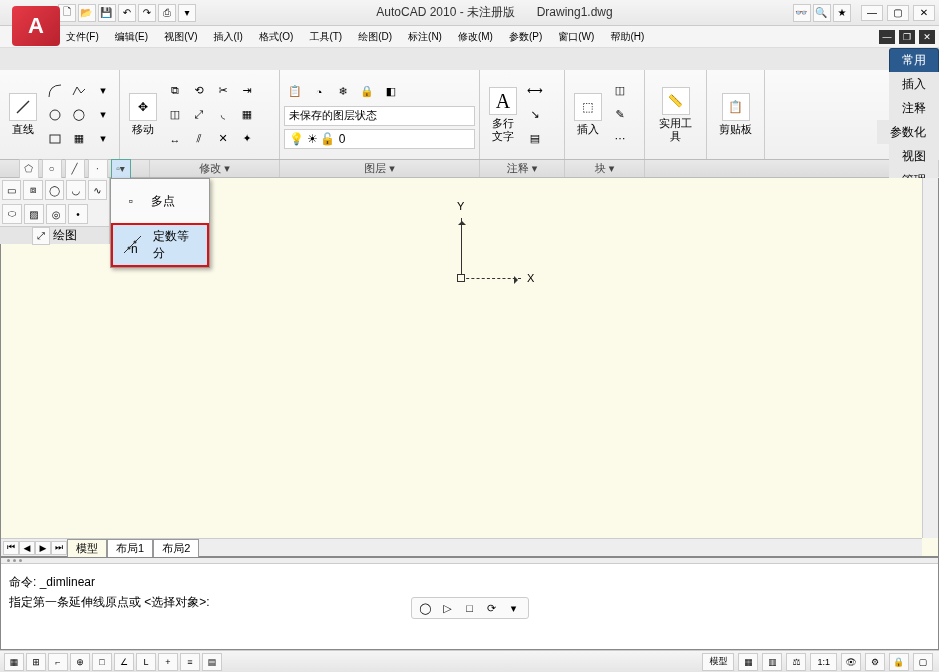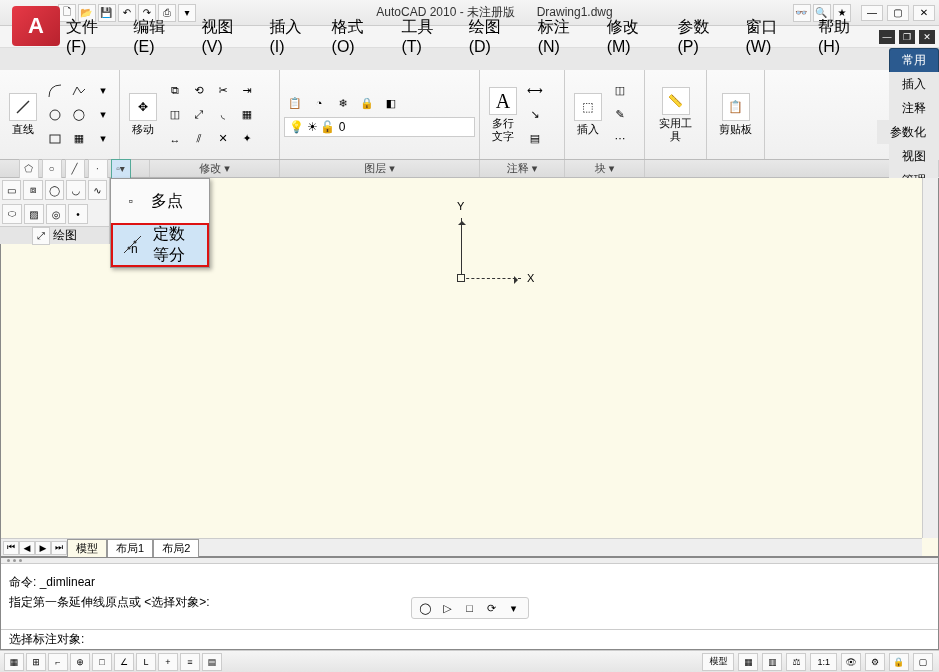--- a/index.html
+++ b/index.html
@@ -10,21 +10,21 @@
 .logo-area { width: 48px; height: 40px; background: linear-gradient(135deg, #e63946, #b8222e); border-radius: 4px; margin: 2px 4px 0 8px; display: flex; align-items: center; justify-content: center; color: #fff; font-size: 22px; font-weight: bold; position: absolute; top: 4px; left: 4px; z-index: 10; }
 .qat { margin-left: 58px; display: flex; gap: 2px; align-items: center; }
 .qat-btn { width: 18px; height: 18px; border: 1px solid #ccc; background: #fafafa; display: flex; align-items: center; justify-content: center; font-size: 10px; cursor: pointer; }
 .title-center { flex: 1; text-align: center; color: #333; font-size: 13px; }
 .title-right { display: flex; gap: 2px; margin-right: 4px; align-items: center; }
 .win-btns { display: flex; gap: 4px; margin-left: 8px; }
 .win-btn { width: 22px; height: 16px; border: 1px solid #ccc; background: #fafafa; display: flex; align-items: center; justify-content: center; font-size: 10px; }
 
 
 .menubar { height: 22px; background: #f5f5f5; display: flex; align-items: center; padding-left: 58px; gap: 0; border-bottom: 1px solid #ddd; }
-.menu-item { padding: 2px 8px; cursor: pointer; font-size: 16px; }
+.menu-item { padding: 2px 8px; cursor: pointer; font-size: 10px; }
 .menubar-right { margin-left: auto; display: flex; gap: 4px; padding-right: 4px; }
 .mdi-btn { width: 16px; height: 14px; background: #333; color: #fff; font-size: 9px; display: flex; align-items: center; justify-content: center; }
 
 
 .ribbon-tabs { height: 22px; background: #e8e8e8; display: flex; align-items: flex-end; padding-left: 4px; flex-direction: column; }
 .ribbon-tab { padding: 3px 12px; background: #e8e8e8; border: 1px solid transparent; border-bottom: none; cursor: pointer; font-size: 12px; }
 .ribbon-tab.active { background: #2b5a8f; color: #fff; border-color: #1e4265; border-radius: 3px 3px 0 0; }
 .ribbon-tab-icon { width: 18px; height: 18px; margin-left: 8px; display: inline-flex; align-items: center; justify-content: center; }
 
 
@@ -47,21 +47,21 @@
 .lp-row { display: flex; gap: 2px; padding: 2px; }
 .lp-btn { width: 20px; height: 20px; border: 1px solid #ccc; background: #fafafa; display: flex; align-items: center; justify-content: center; font-size: 10px; }
 .lp-label { height: 18px; display: flex; align-items: center; justify-content: center; font-size: 11px; background: #e5e5e5; border-top: 1px solid #ccc; }
 .lp-collapse { width: 18px; height: 18px; }
 
 
 .point-menu { position: absolute; left: 110px; top: 178px; width: 100px; background: #fafafa; border: 1px solid #999; box-shadow: 2px 2px 4px rgba(0,0,0,.3); }
 .pm-item { height: 44px; display: flex; align-items: center; gap: 8px; padding: 0 8px; cursor: pointer; }
 .pm-item.selected { background: #cfe4f6; border: 2px solid #d11; }
 .pm-icon { width: 24px; height: 24px; display: flex; align-items: center; justify-content: center; }
-.pm-text { font-size: 16px; }
+.pm-text { font-size: 12px; }
 
 
 .canvas { position: absolute; left: 0; top: 178px; right: 0; bottom: 115px; background: #fcfae9; border: 1px solid #888; border-top: none; }
 .ucs { position: absolute; left: 460px; top: 100px; }
 .ucs-y { position: absolute; width: 1px; height: 60px; background: #333; left: 0; top: -60px; }
 .ucs-y::before { content: ''; position: absolute; top: -1px; left: -3px; border: 4px solid transparent; border-bottom-color: #333; }
 .ucs-x { position: absolute; height: 1px; width: 60px; background: #333; left: 0; top: 0; border-top: 1px dashed #333; background: none; }
 .ucs-x::after { content: ''; position: absolute; right: -1px; top: -3px; border: 4px solid transparent; border-left-color: #333; }
 .ucs-origin { width: 8px; height: 8px; border: 1px solid #333; background: #fcfae9; position: absolute; left: -4px; top: -4px; }
 .ucs-ylabel { position: absolute; left: -4px; top: -78px; font-size: 11px; }
@@ -233,20 +233,21 @@
 
   <div class="panel" style="width:200px">
     <div class="panel-body" style="flex-direction:column;align-items:stretch;gap:3px;justify-content:center">
       <div style="display:flex;gap:2px">
         <div class="rb-btn">📋</div>
         <div class="rb-btn">◔</div>
         <div class="rb-btn">❄</div>
         <div class="rb-btn">🔒</div>
         <div class="rb-btn">◧</div>
       </div>
+      <div class="dd-field">未保存的图层状态</div>
       <div class="dd-field">
         <span>💡</span>&nbsp;
         <span>☀</span>&nbsp;
         <span>🔓</span>&nbsp;
         <span>0</span>
       </div>
     </div>
   </div>
 
   <div class="panel" style="width:85px">
@@ -376,23 +377,20 @@
 </div>
 
 <div class="cmd-area">
   <div class="cmd-grip">
       <span></span>
       <span></span>
       <span></span>
     </div>
   <div class="cmd-text"><span>命令: _dimlinear</span>
 <span>指定第一条延伸线原点或 &lt;选择对象&gt;:</span></div>
-  <div class="cmd-input-row">
-      <span>选择标注对象:</span>
-    </div>
   <div class="cmd-navbar">
     <div class="nav-icn">◯</div>
     <div class="nav-icn">▷</div>
     <div class="nav-icn">□</div>
     <div class="nav-icn">⟳</div>
     <div class="nav-icn">▾</div>
   </div>
 </div>
 
 <div class="statusbar">

